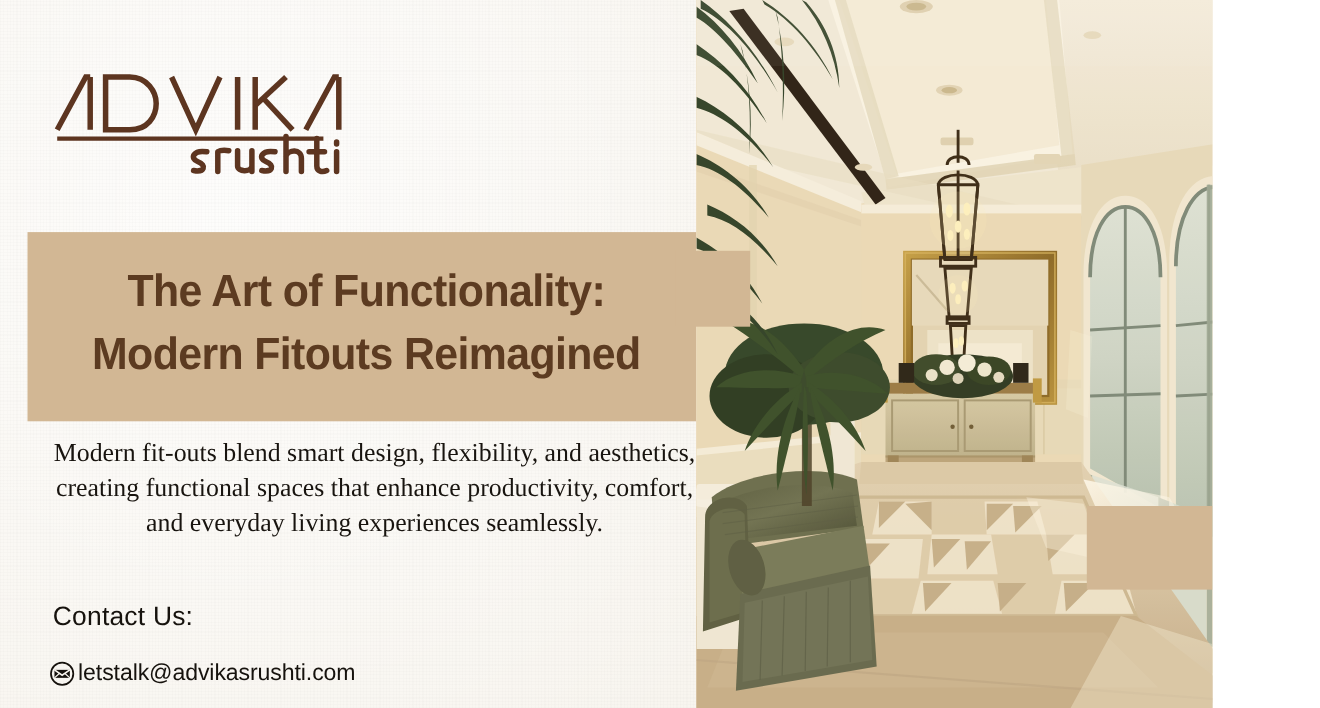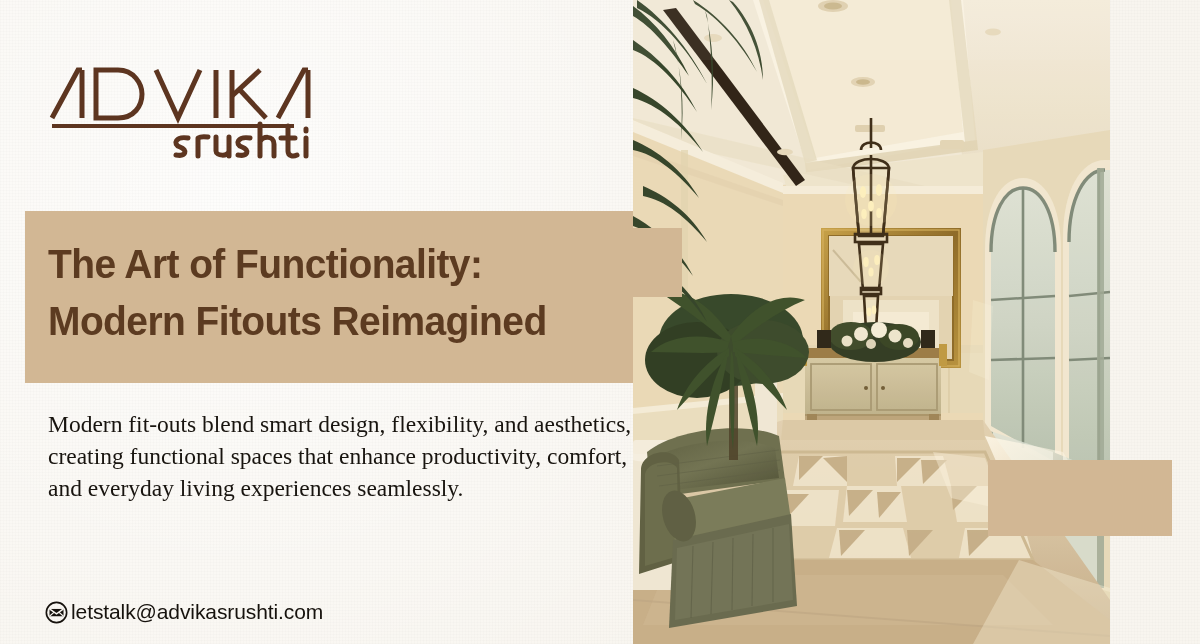--- a/index.html
+++ b/index.html
@@ -6,24 +6,25 @@
     margin: 0;
     padding: 0;
     background: #ffffff;
   }
   body {
     font-family: "Liberation Sans", sans-serif;
   }
 
   .banner {
     position: relative;
-    width: 1200px;
+    width: 1102px;
     height: 644px;
     overflow: hidden;
     background: #f8f5ef;
+    text-align: center;
   }
 
   
   .paper-texture {
     position: absolute;
     inset: 0;
     background-color: #f8f5ef;
     background-image:
       repeating-linear-gradient(0deg, rgba(0,0,0,0.012) 0px, rgba(0,0,0,0.012) 1px, rgba(255,255,255,0) 1px, rgba(255,255,255,0) 3px),
       repeating-linear-gradient(90deg, rgba(0,0,0,0.012) 0px, rgba(0,0,0,0.012) 1px, rgba(255,255,255,0) 1px, rgba(255,255,255,0) 3px),
@@ -63,21 +64,21 @@
     color: #5c3b21;
     transform: scaleX(0.95);
     transform-origin: left center;
     white-space: pre-line;
   }
 
   
   .body-copy {
     position: absolute;
     left: 48px;
-    top: 408px;
+    top: 396px;
     width: 585px;
     font-family: "Liberation Serif", serif;
     font-size: 23.5px;
     line-height: 32px;
     color: #18140f;
   }
 
   
   .contact-heading {
     position: absolute;
@@ -179,20 +180,21 @@
       </g>
     </svg>
   </div>
 
   <div class="title-band"></div>
   <div class="title-text">The Art of Functionality:
 Modern Fitouts Reimagined</div>
 
   <div class="body-copy">Modern fit-outs blend smart design, flexibility, and aesthetics, creating functional spaces that enhance productivity, comfort, and everyday living experiences seamlessly.</div>
 
+  <div class="contact-heading">Contact Us:</div>
 
   <div class="contact-row">
 
     <div class="contact-item email">
       <svg class="contact-icon" viewBox="0 0 24 24">
         <circle cx="12" cy="12" r="10.6" fill="none" stroke="#16120d" stroke-width="1.7"></circle>
         <rect x="4.7" y="8.3" width="14.6" height="7.6" fill="#16120d"></rect>
         <path d="M4.7 8.3 L12 13.4 L19.3 8.3" fill="none" stroke="#f8f5ef" stroke-width="1.5"></path>
         <path d="M4.7 15.9 L9.6 11.6 M19.3 15.9 L14.4 11.6" fill="none" stroke="#f8f5ef" stroke-width="1.2"></path>
       </svg>

